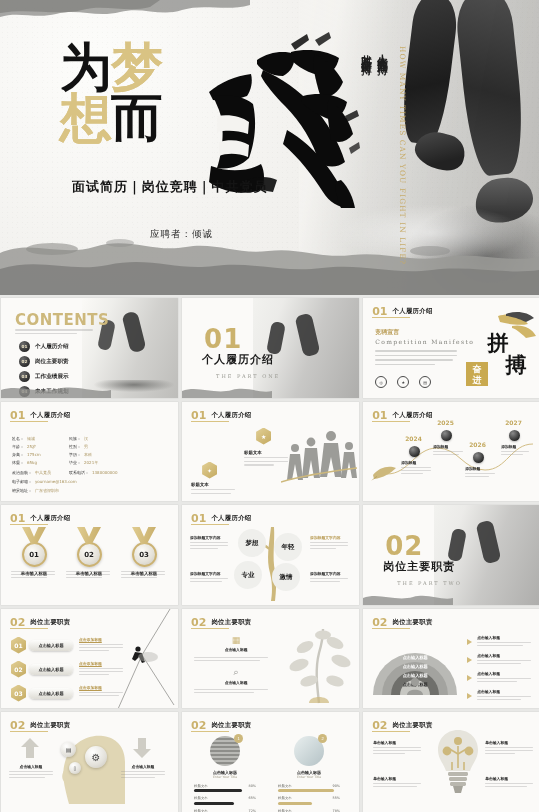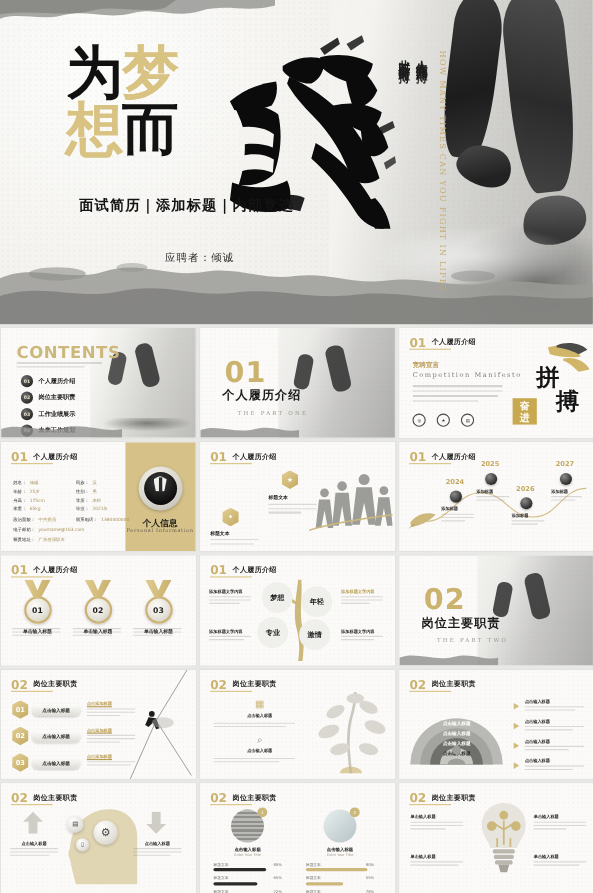--- a/index.html
+++ b/index.html
@@ -270,21 +270,21 @@
         </g>
       </svg>
     </div>
 
     <div class="poem">
       <span class="poem-col">人生能有几回搏</span>
       <span class="poem-col">此时不搏何时搏</span>
     </div>
     <div class="poem-en">HOW MANY TIMES CAN YOU FIGHT IN LIFE?</div>
 
-    <div class="subtitle">面试简历｜添加标题｜内部竞选</div>
+    <div class="subtitle">面试简历｜岗位竞聘｜中共党员</div>
     <div class="presenter">应聘者：倾诚</div>
   </div>
 
   <div class="grid">
 
     <div class="slide">
       <div class="sl-paper"></div>
       <div style="position:absolute;right:0;top:0;width:96px;height:100%;
         background:linear-gradient(110deg,rgba(251,250,247,1) 0%,rgba(232,232,228,.65) 24%,rgba(168,168,164,.5) 60%,rgba(128,128,124,.5) 100%);">
         <div style="position:absolute;left:18px;top:22px;width:13px;height:30px;background:#3a3a3a;border-radius:6px;transform:rotate(12deg);opacity:.85"></div>
@@ -368,30 +368,20 @@
       </div>
     </div>
 
     <div class="slide">
       <div class="sl-paper"></div>
       <div class="hdr">
         <span class="hdr-num">01</span>
         <span class="hdr-ttl">个人履历介绍</span>
       </div>
       <div class="hdr-rule"></div>
-      <div class="prof-panel">
-        <div class="avatar">
-          <div class="avatar-in">
-            <div style="position:absolute;left:50%;top:4px;transform:translateX(-50%);width:12px;height:14px;background:#f2f2ee;clip-path:polygon(50% 0,100% 22%,82% 100%,18% 100%,0 22%)"></div>
-            <div style="position:absolute;left:50%;top:5px;transform:translateX(-50%);width:3px;height:13px;background:#2b2b2b"></div>
-          </div>
-        </div>
-        <div class="prof-name">个人信息</div>
-        <div class="prof-en">Personal Information</div>
-      </div>
 
       <div class="fld" style="left:11px;top:34px">
           <span class="fld-k">姓名：</span>
           <span class="fld-v">倾诚</span>
         </div>
       <div class="fld" style="left:11px;top:42px">
           <span class="fld-k">年龄：</span>
           <span class="fld-v">25岁</span>
         </div>
       <div class="fld" style="left:11px;top:50px">

